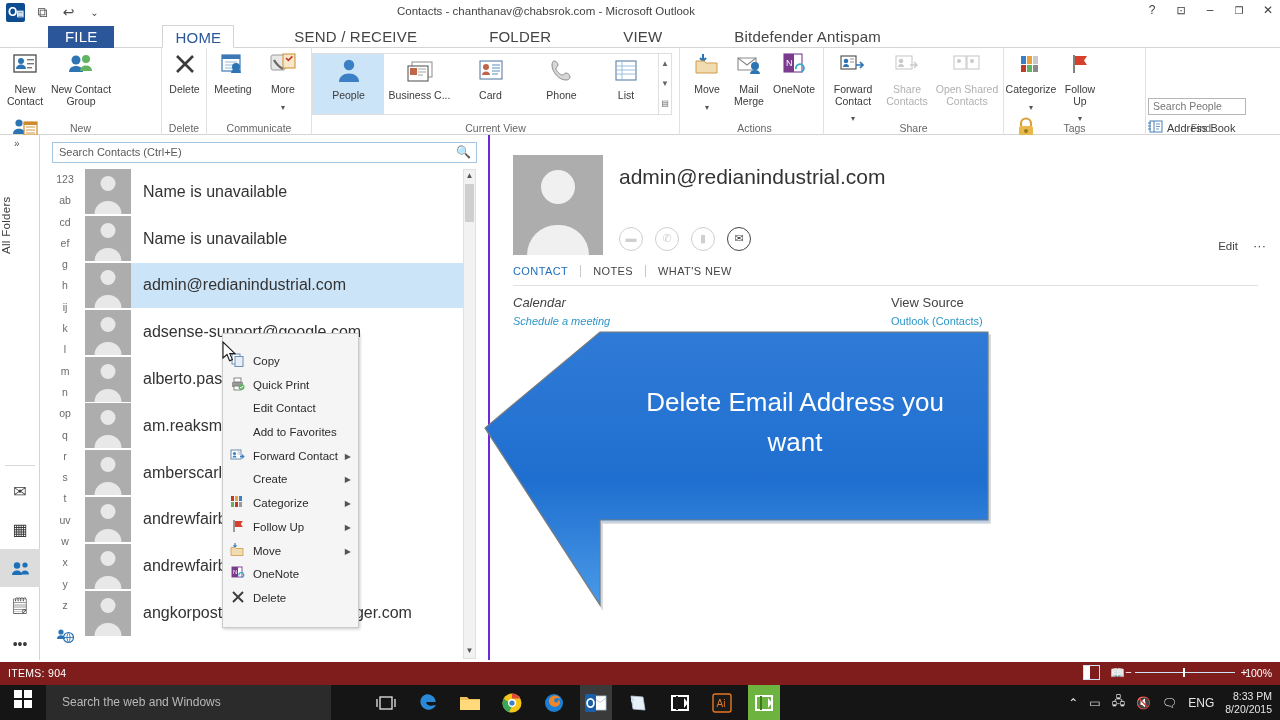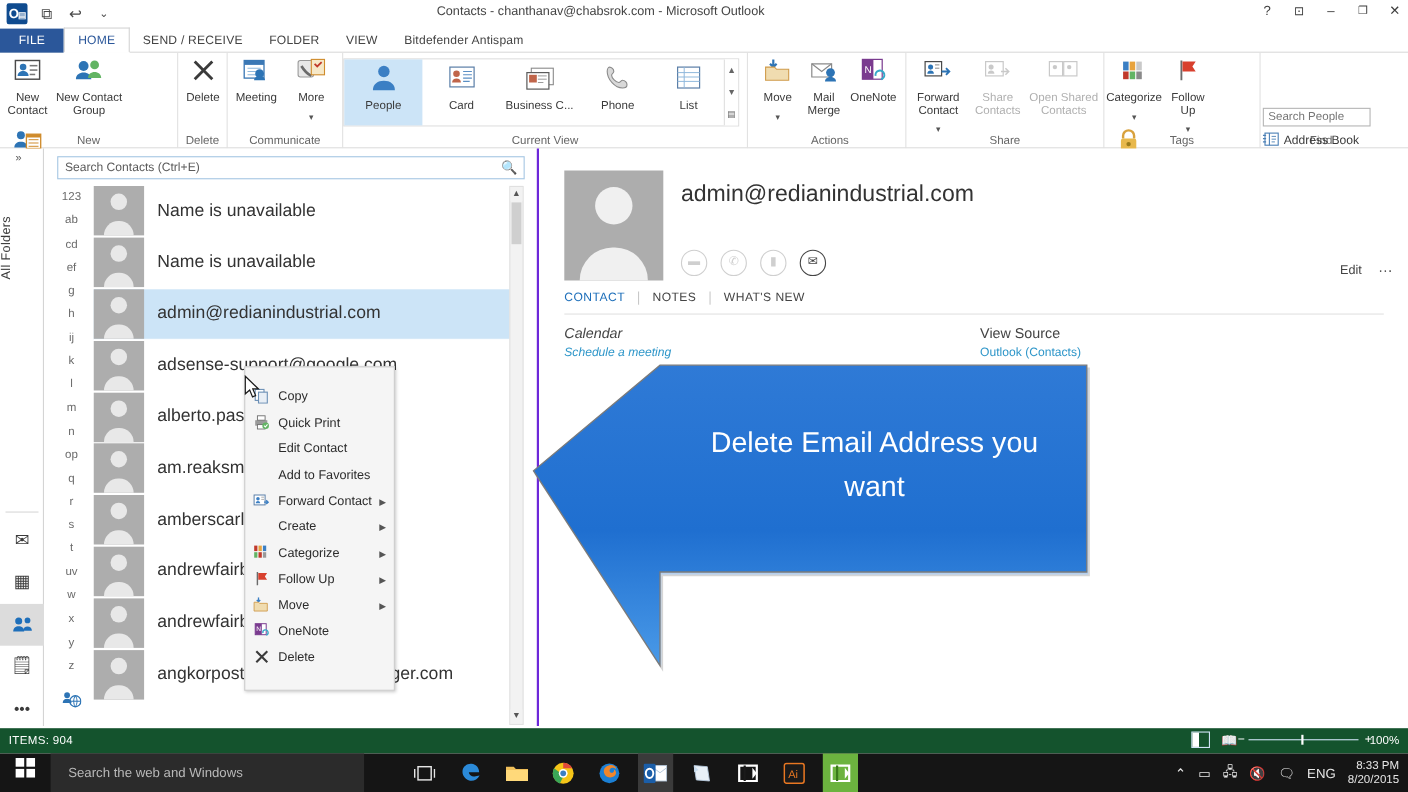--- a/index.html
+++ b/index.html
@@ -30,21 +30,21 @@
   .win-btns { position: absolute; right: 4px; top: 3px; display: flex; gap: 13px; align-items: center; }
   .win-btns span { font-size: 12px; color: #3d3d3d; width: 16px; text-align: center; }
 
   
   .tabstrip {
     position: absolute; left: 0; top: 26px; width: 1280px; height: 22px;
     background: #fff; border-bottom: 1px solid #d4d4d4;
   }
   .tab {
     float: left; height: 22px; line-height: 22px; padding: 0 12px;
-    font-size: 11px; color: #444; letter-spacing: .2px;
+    font-size: 15px; color: #444; letter-spacing: .2px; margin-left: 48px;
   }
   .tab.file { background: #2b579a; color: #fff; font-weight: normal; padding: 0 17px; }
   .tab.active { color: #2b579a; border: 1px solid #d4d4d4; border-bottom: 1px solid #fff;
     background: #fff; position: relative; top: -1px; height: 23px; line-height: 23px; }
 
   
   .ribbon {
     position: absolute; left: 0; top: 48px; width: 1280px; height: 87px;
     background: #fff; border-bottom: 1px solid #d4d4d4;
   }
@@ -215,21 +215,21 @@
   .callout { position: absolute; left: 480px; top: 330px; width: 520px; height: 290px; z-index: 50; }
   .callout svg { display: block; }
   .callout .ctext {
     position: absolute; left: 150px; top: 52px; width: 330px; text-align: center;
     color: #fff; font-size: 26px; line-height: 40px;
   }
 
   
   .statusbar {
     position: absolute; left: 0; top: 662px; width: 1280px; height: 23px;
-    background: #14532d; color: #fff;
+    background: #7f1d1d; color: #fff;
   }
   .st-items { position: absolute; left: 8px; top: 5px; font-size: 10.5px; letter-spacing: .3px; }
   .st-right { position: absolute; right: 8px; top: 3px; display: flex; align-items: center; gap: 10px; }
   .st-viewbtn { width: 17px; height: 15px; border: 1px solid #cfe3f6; position: relative; }
   .st-viewbtn::after { content:''; position:absolute; left:0; top:0; bottom:0; width:6px; background:#fff; }
   .st-book { font-size: 12px; }
   .st-zoomtrack { width: 100px; height: 1px; background: #cfe3f6; position: relative; }
   .st-zoomtrack::after { content:''; position:absolute; left:48px; top:-4px; width:2px; height:9px; background:#fff; }
   .st-zoomtrack .mn { position:absolute; left:-10px; top:-6px; font-size:11px; }
   .st-zoomtrack .mx { position:absolute; right:-12px; top:-6px; font-size:11px; }
@@ -372,39 +372,39 @@
           <span class="ico">
             <svg width="26" height="28" viewBox="0 0 26 28">
                 <circle cx="13" cy="8" r="5.2" fill="#3b7fc4"></circle>
                 <path d="M3 25c0-5.5 4.5-8.5 10-8.5S23 19.5 23 25z" fill="#3b7fc4"></path>
               </svg>
           </span>
           <span class="lbl">People</span>
         </div>
         <div class="gitem">
           <span class="ico">
+            <svg width="30" height="28" viewBox="0 0 30 28">
+                <rect x="7" y="5" width="20" height="15" fill="#fff" stroke="#8a8a8a" stroke-width="1"></rect>
+                <rect x="3" y="9" width="20" height="15" fill="#fff" stroke="#5b5b5b" stroke-width="1.1"></rect>
+                <rect x="5" y="11" width="7" height="7" fill="#c0654a"></rect>
+                <path d="M13 12h8M13 15h8M13 18h5" stroke="#9a9a9a" stroke-width=".9"></path>
+              </svg>
+          </span>
+          <span class="lbl">Business C...</span>
+        </div>
+        <div class="gitem">
+          <span class="ico">
             <svg width="28" height="28" viewBox="0 0 28 28">
                 <rect x="3" y="4" width="22" height="18" fill="#fff" stroke="#5b7fa8" stroke-width="1.1"></rect>
                 <circle cx="9" cy="10" r="3" fill="#c0654a"></circle>
                 <path d="M5 18c0-2.4 1.8-3.6 4-3.6s4 1.2 4 3.6z" fill="#c0654a"></path>
                 <path d="M15 8h8M15 11h8M15 14h8M15 17h6" stroke="#5b8fc4" stroke-width="1"></path>
               </svg>
           </span>
           <span class="lbl">Card</span>
-        </div>
-        <div class="gitem">
-          <span class="ico">
-            <svg width="30" height="28" viewBox="0 0 30 28">
-                <rect x="7" y="5" width="20" height="15" fill="#fff" stroke="#8a8a8a" stroke-width="1"></rect>
-                <rect x="3" y="9" width="20" height="15" fill="#fff" stroke="#5b5b5b" stroke-width="1.1"></rect>
-                <rect x="5" y="11" width="7" height="7" fill="#c0654a"></rect>
-                <path d="M13 12h8M13 15h8M13 18h5" stroke="#9a9a9a" stroke-width=".9"></path>
-              </svg>
-          </span>
-          <span class="lbl">Business C...</span>
         </div>
         <div class="gitem">
           <span class="ico">
             <svg width="28" height="28" viewBox="0 0 28 28">
                 <path d="M6 4c2 0 4 2 4 4 0 1.5-2 2-2 3.5 0 2.5 4 6.5 6.5 6.5 1.5 0 2-2 3.5-2 2 0 4 2 4 4s-2 3-4 3C11 23 4 15 4 8c0-2 1-4 2-4z" fill="#d8d8d8" stroke="#8a8a8a" stroke-width="1"></path>
               </svg>
           </span>
           <span class="lbl">Phone</span>
         </div>
         <div class="gitem" style="width:58px">

